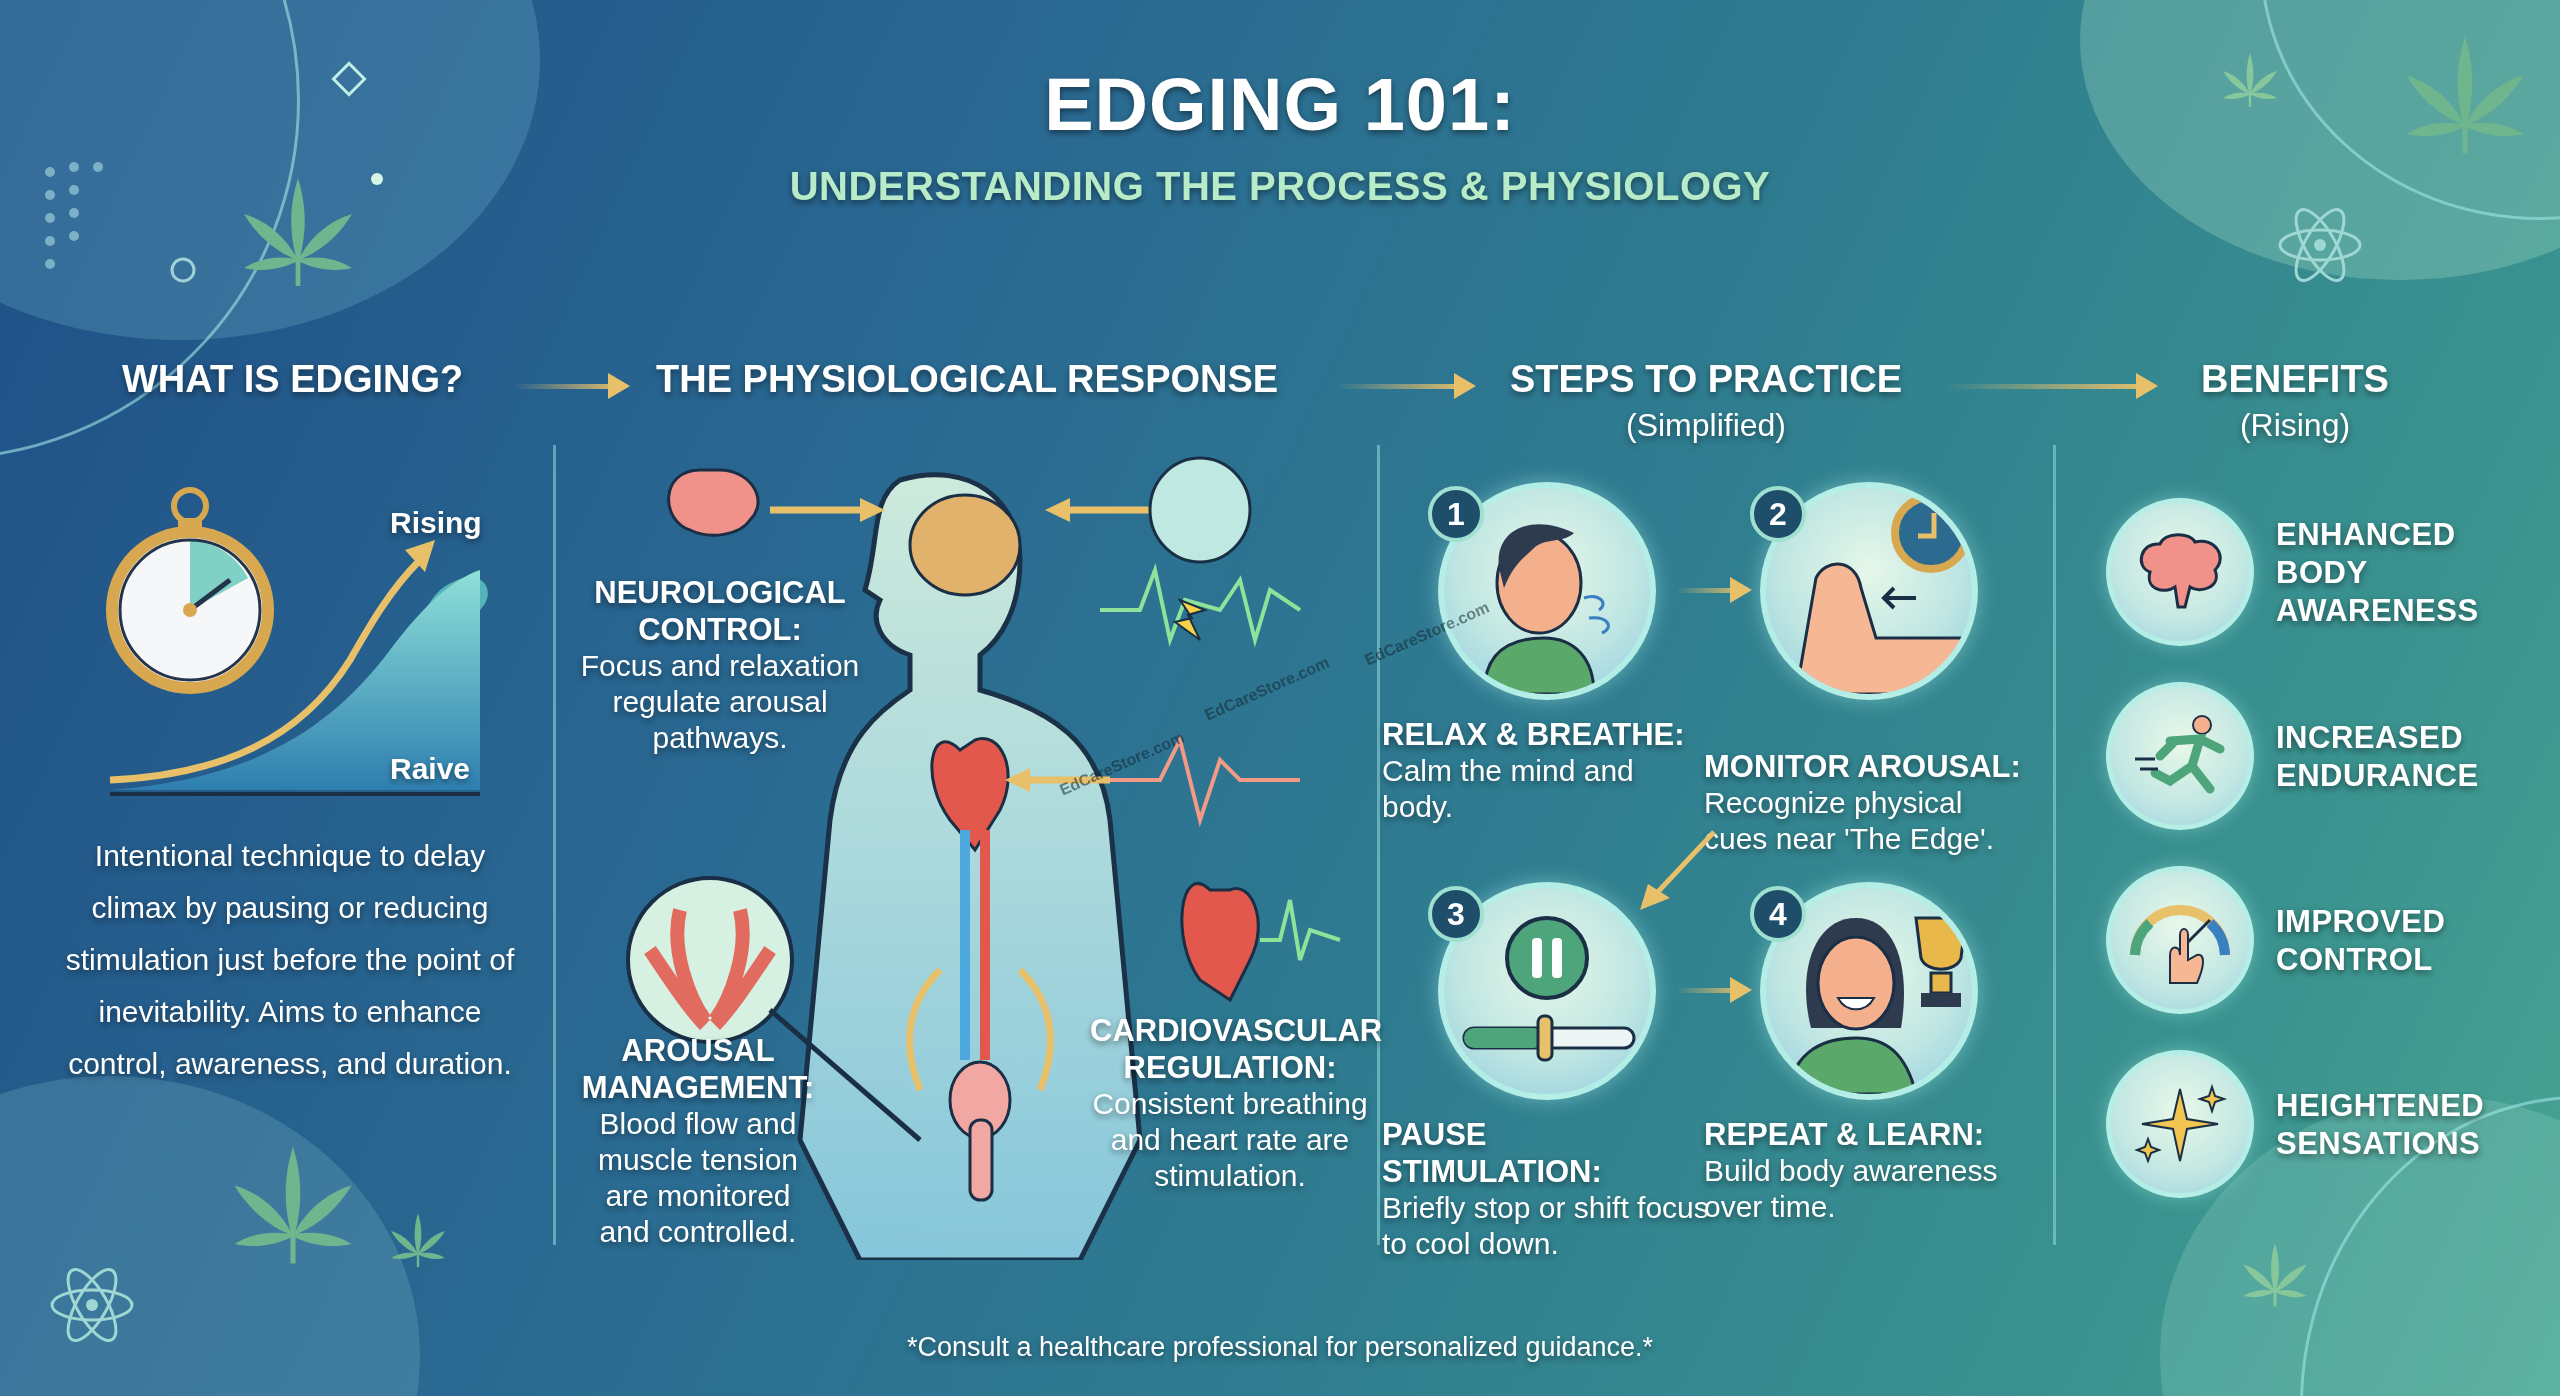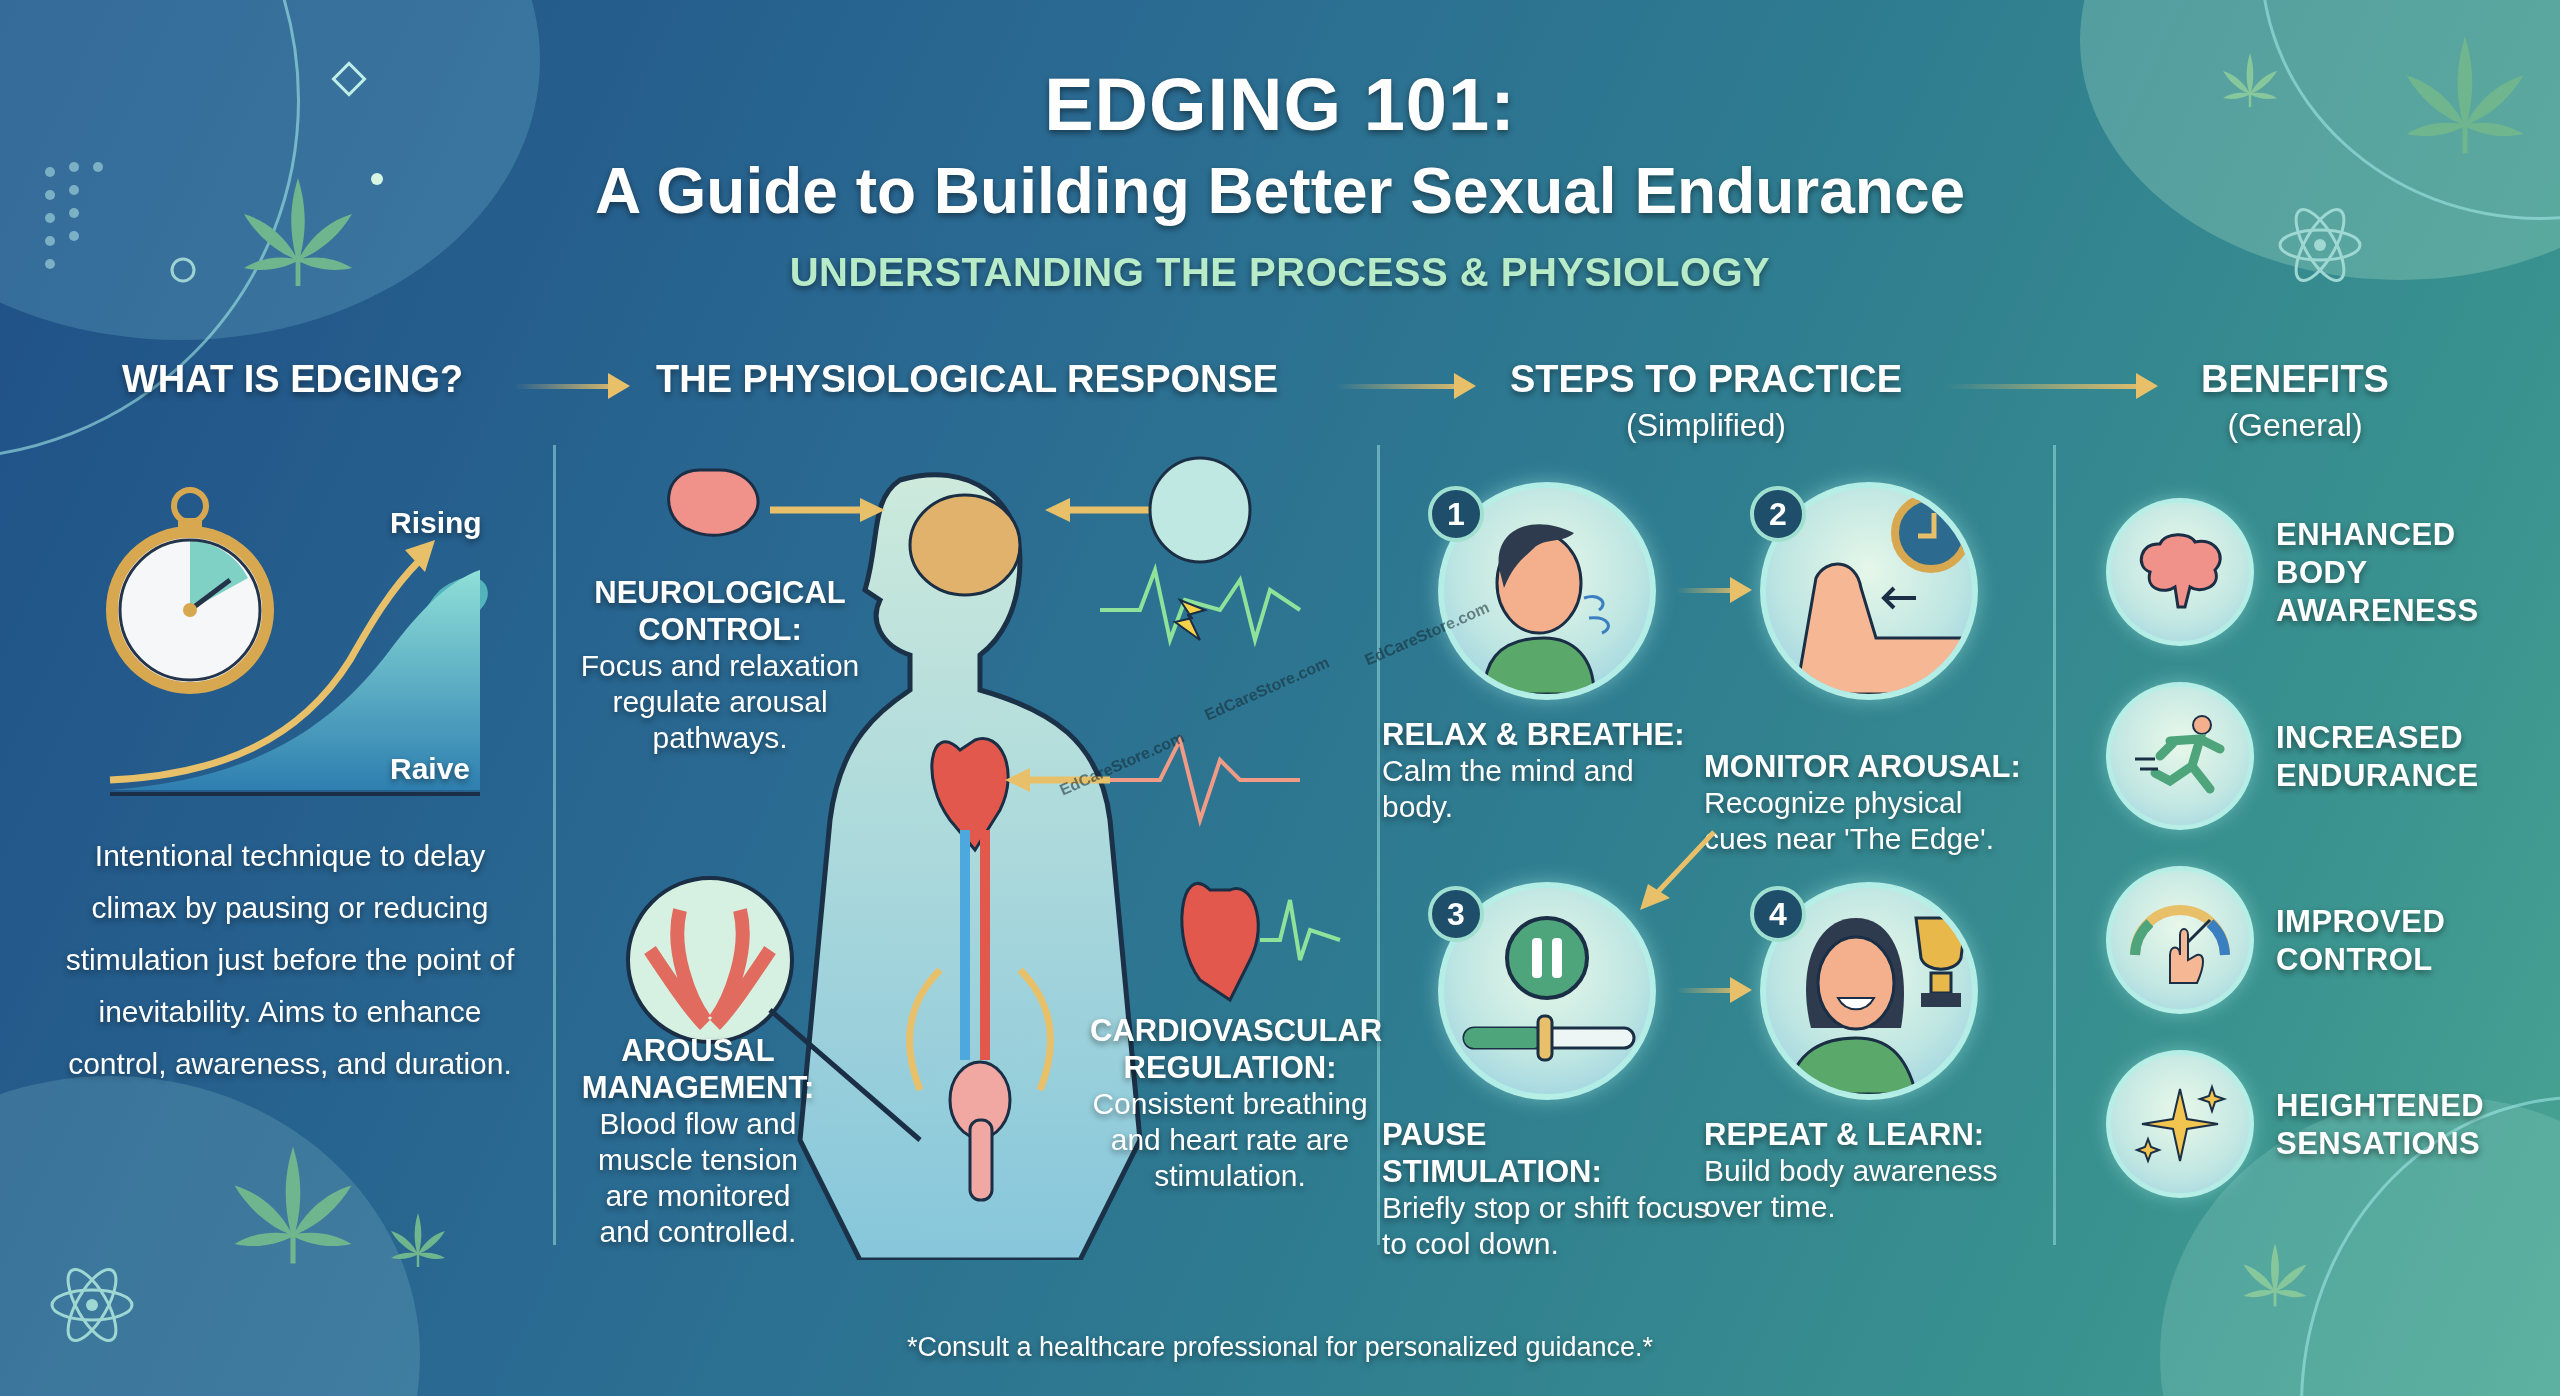--- a/index.html
+++ b/index.html
@@ -111,36 +111,35 @@
     <g fill="none" stroke="#9fd8d3" stroke-width="3">
       <ellipse cx="50" cy="50" rx="40" ry="15"></ellipse>
       <ellipse cx="50" cy="50" rx="40" ry="15" transform="rotate(60 50 50)"></ellipse>
       <ellipse cx="50" cy="50" rx="40" ry="15" transform="rotate(120 50 50)"></ellipse>
     </g>
     <circle cx="50" cy="50" r="6" fill="#9fd8d3"></circle>
   </svg>
 
 <div class="header">
   <div class="title shadow">EDGING 101:</div>
-  <div class="subtitle shadow">A Guide to Building Better Sexual Endurance</div>
   <div class="tagline shadow">UNDERSTANDING THE PROCESS &amp; PHYSIOLOGY</div>
 </div>
 
 <div class="sec-head shadow" style="left:122px;">WHAT IS EDGING?</div>
 <div class="flow-arrow" style="left:514px;width:110px;"></div>
 <div class="sec-head shadow" style="left:656px;">THE PHYSIOLOGICAL RESPONSE</div>
 <div class="flow-arrow" style="left:1336px;width:134px;"></div>
 <div class="sec-head shadow" style="left:1506px;width:400px;">
   <span>STEPS TO PRACTICE</span>
   <span class="sec-sub">(Simplified)</span>
 </div>
 <div class="flow-arrow" style="left:1946px;width:206px;"></div>
 <div class="sec-head shadow" style="left:2180px;width:230px;">
   <span>BENEFITS</span>
-  <span class="sec-sub">(General)</span>
+  <span class="sec-sub">(Rising)</span>
 </div>
 
 <div class="divider" style="left:553px;"></div>
 <div class="divider" style="left:1377px;"></div>
 <div class="divider" style="left:2053px;"></div>
 
 <div class="col" style="left:100px;top:480px;width:400px;height:330px;">
   <svg width="400" height="330" viewBox="0 0 400 330">
     <path d="M240 310 C300 250 300 150 340 110 C380 80 400 110 380 130 C365 145 350 140 352 125 L375 300 Z" fill="#5cc3c3" opacity=".85"></path>
     <path d="M10 310 C150 300 230 250 290 170 C320 130 350 100 380 90 L380 310 Z" fill="url(#wv)"></path>

